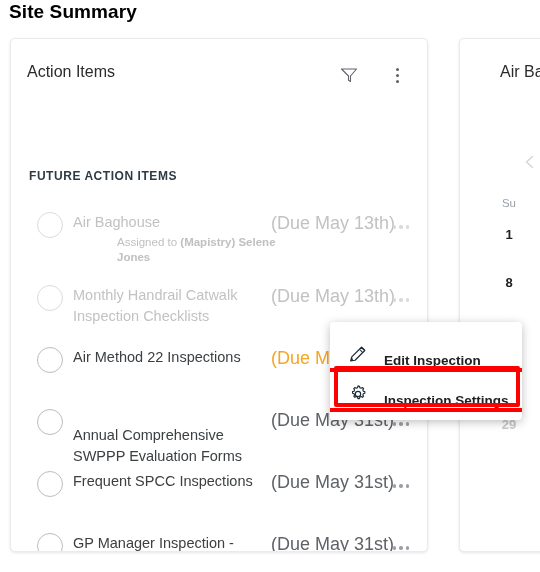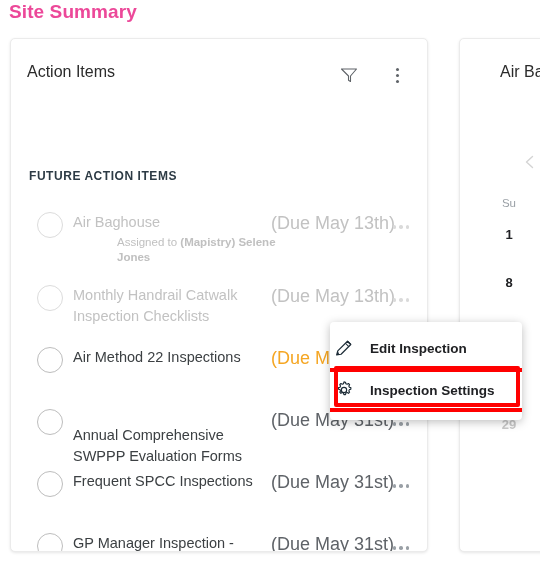--- a/index.html
+++ b/index.html
@@ -16,21 +16,21 @@
     -webkit-font-smoothing: antialiased;
   }
 
   
   #page-title {
     position: absolute;
     left: 9px;
     top: 1px;
     font-size: 19px;
     font-weight: bold;
-    color: #ec4899;
+    color: #000000;
     letter-spacing: 0.1px;
     white-space: nowrap;
   }
 
   
   .card {
     position: absolute;
     background: #ffffff;
     border: 1px solid #ebebeb;
     border-radius: 5px;
@@ -238,22 +238,23 @@
     background: #ffffff;
     border-radius: 4px;
     box-shadow: 0 2px 10px rgba(0,0,0,0.26);
     padding: 6px 0 8px 0;
     box-sizing: border-box;
     z-index: 40;
   }
   .menu-item {
     position: relative;
     display: flex;
-    align-items: center;
+    align-items: flex-end;
     height: 40px;
+    padding-left: 14px;
     cursor: pointer;
     box-sizing: border-box;
   }
   .menu-item .menu-icon {
     width: 28px;
     height: 28px;
     display: flex;
     align-items: center;
     justify-content: center;
     flex: 0 0 auto;

